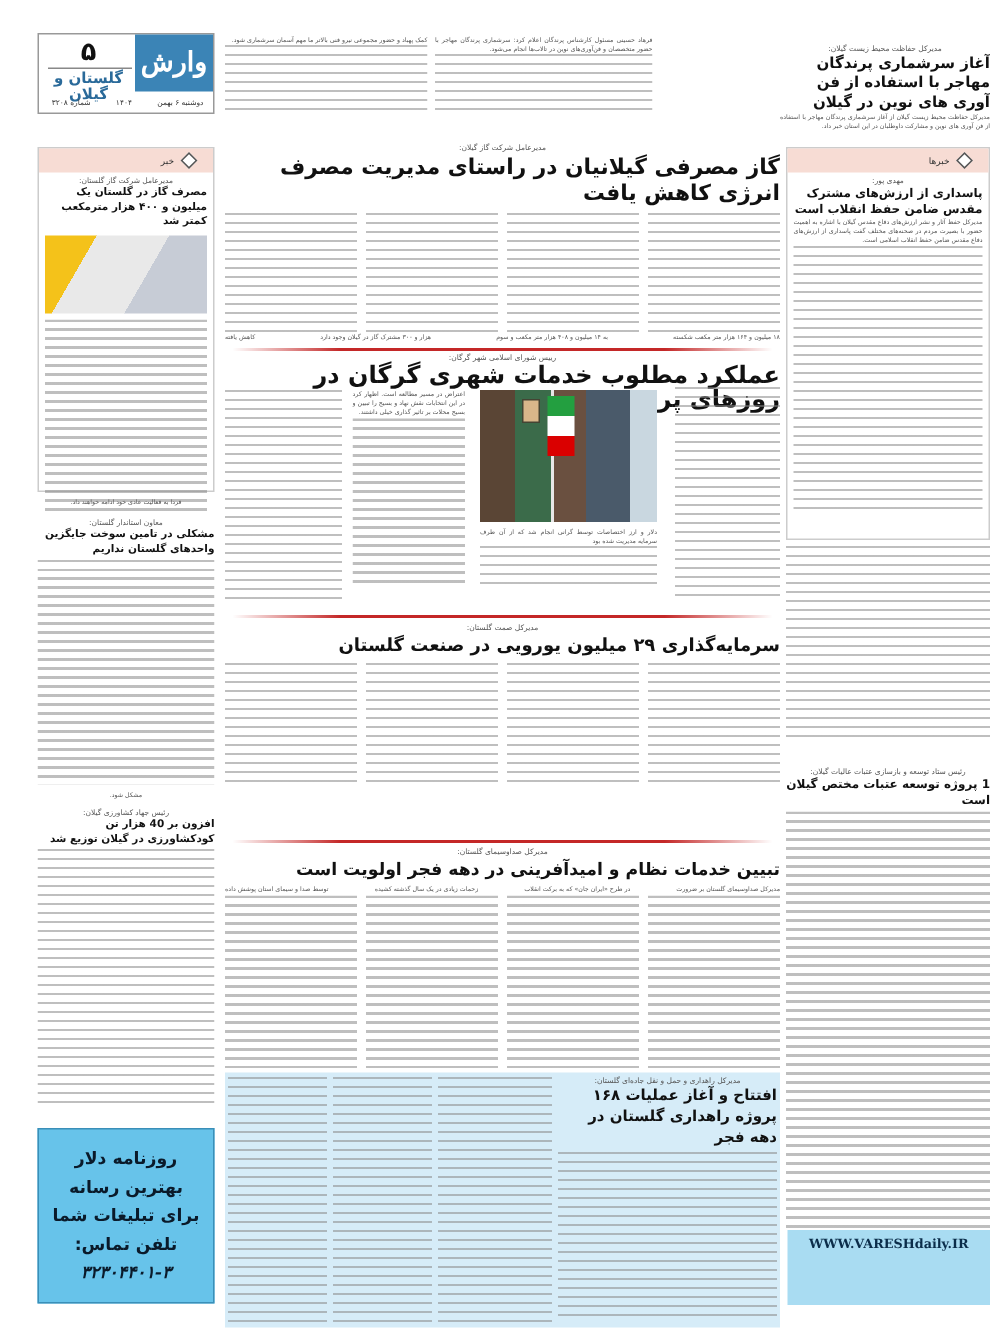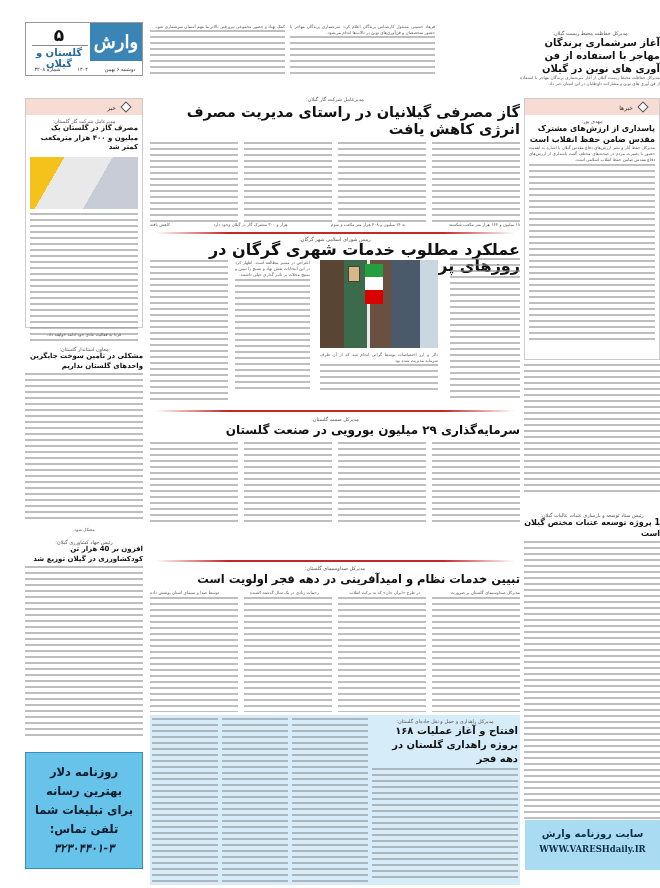--- a/index.html
+++ b/index.html
@@ -235,15 +235,14 @@
 
 <div id="ad-box" class="abs">
   <div>روزنامه دلار</div>
   <div>بهترین رسانه</div>
   <div>برای تبلیغات شما</div>
   <div>تلفن تماس:</div>
   <div style="font-family:'DejaVu Serif',serif;font-style:italic;">۳۲۳۰۴۴۰۱-۳</div>
 </div>
 
 <div id="site-box" class="abs">
-  <div id="site-title">سایت روزنامه وارش</div>
   <div id="site-url">WWW.VARESHdaily.IR</div>
 </div>
 
 </body></html>

